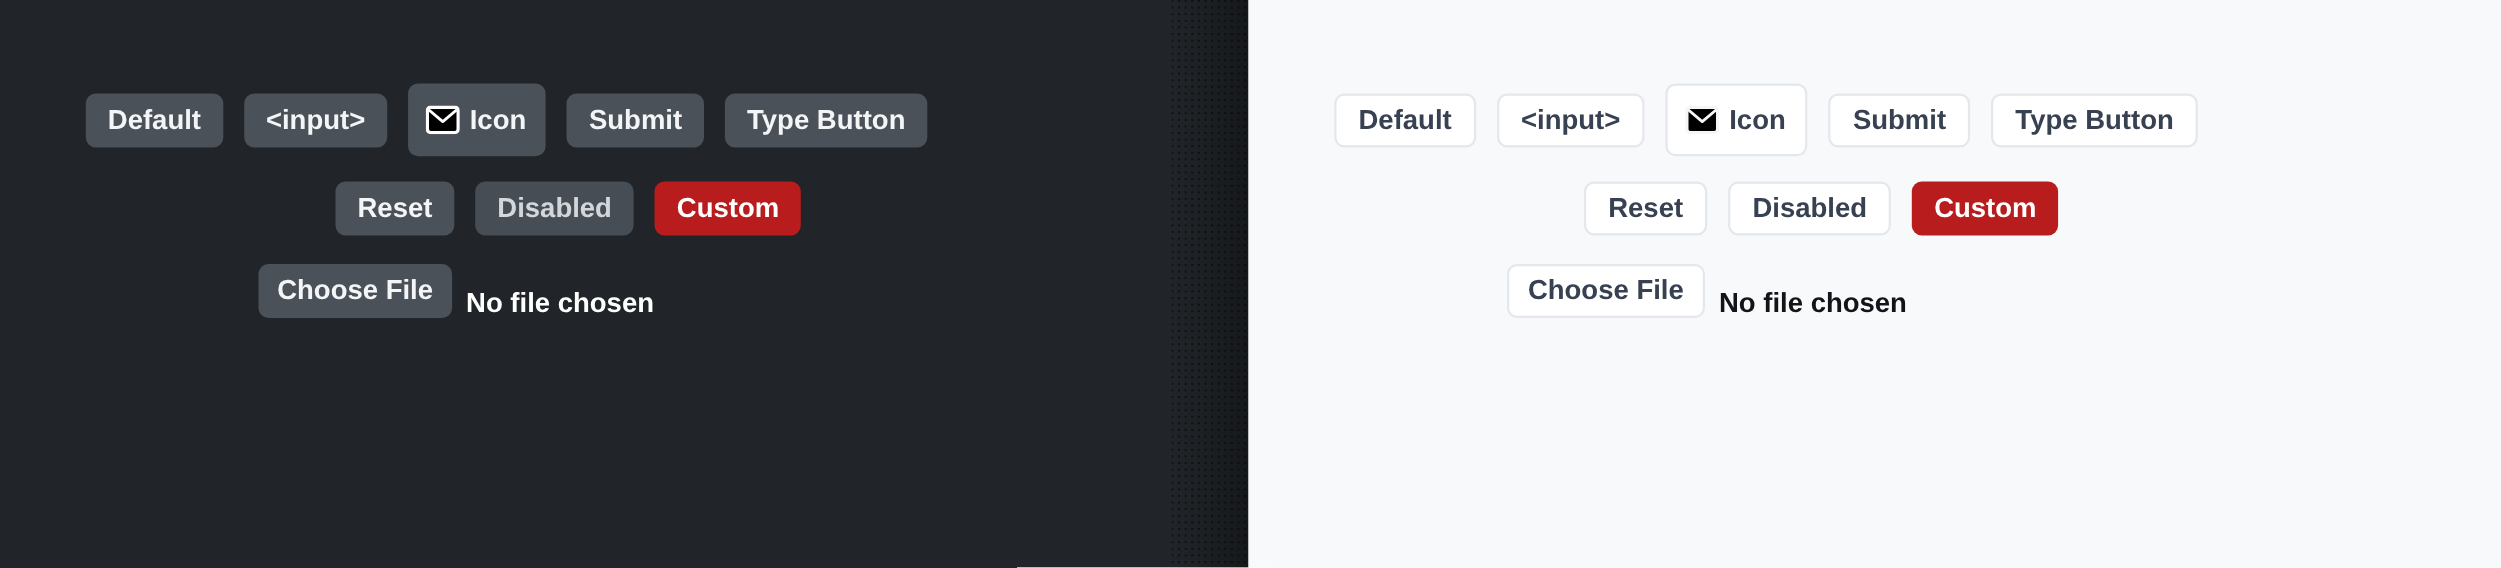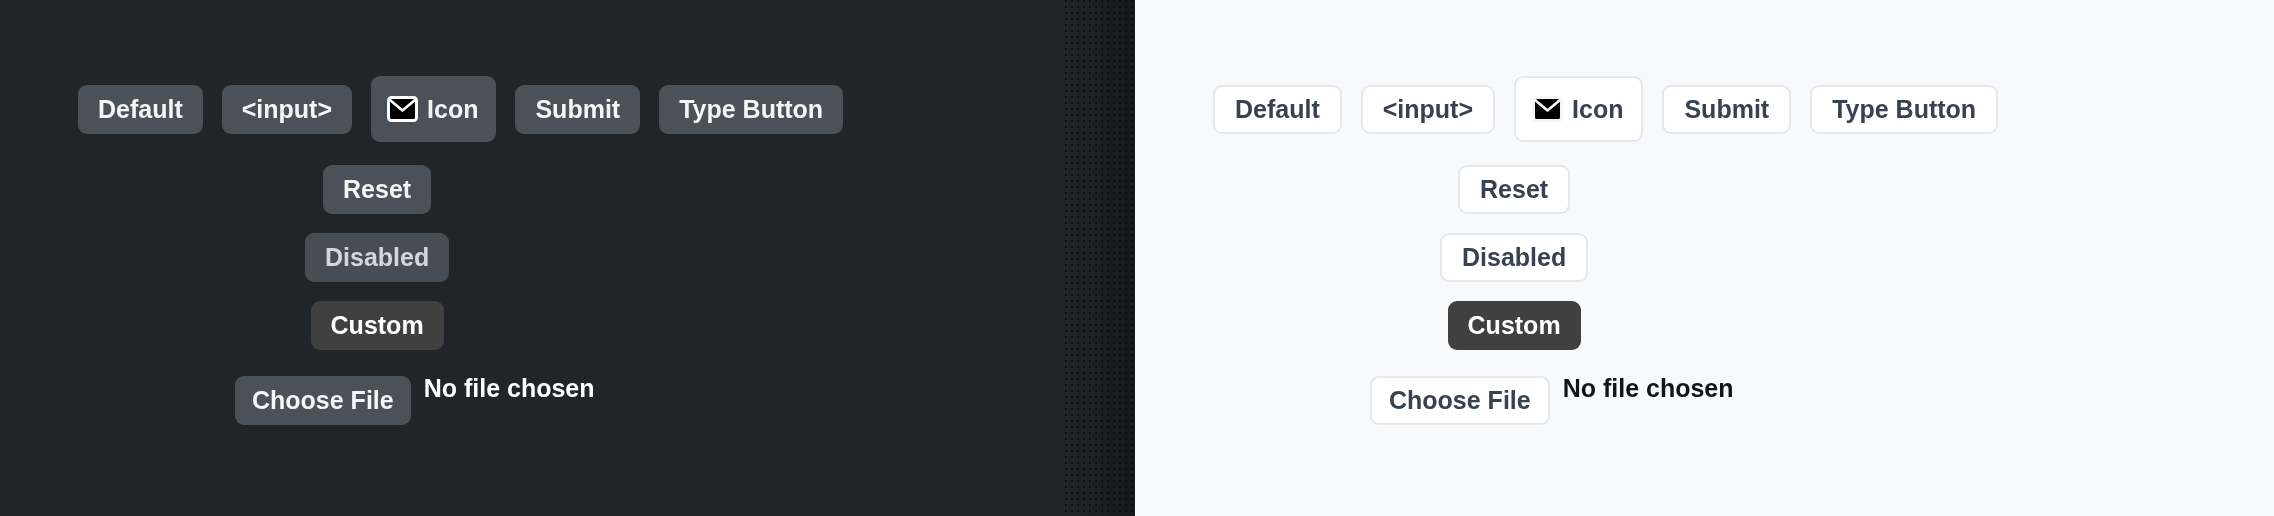--- a/index.html
+++ b/index.html
@@ -49,21 +49,21 @@
     flex-direction: column;
     align-items: flex-start;
   }
 
   .row {
     display: flex;
     align-items: center;
     gap: 19px;
   }
   .row-1 { padding-left: 78px; }
-  .row-2 { padding-left: 305px; margin-top: 23px; flex-direction: column; }
+  .row-2 { padding-left: 305px; margin-top: 23px; }
   .row-3 { padding-left: 235px; margin-top: 26px; }
 
   
   .btn {
     display: inline-flex;
     align-items: center;
     justify-content: center;
     gap: 9px;
     height: 49px;
     padding: 0 20px;
@@ -88,21 +88,21 @@
   .light .btn {
     background: #ffffff;
     color: #374151;
     border: 2px solid #e4e7ec;
   }
   .light .btn.is-disabled { color: #374151; cursor: default; }
 
   
   .btn.accent,
   .light .btn.accent {
-    background: #404040;
+    background: #b91c1c;
     color: #ffffff;
     border: none;
   }
 
   
   .btn.icon-btn { height: 66px; padding: 0 18px 0 16px; text-align: right; }
 
   
   .envelope {
     width: 31px;
@@ -110,21 +110,21 @@
     display: block;
     flex: 0 0 auto;
   }
   .envelope .env-body { fill: #000000; }
   .dark  .envelope .env-stroke { stroke: #ffffff; }
   .light .envelope .env-stroke { stroke: #f5f6f8; }
 
   
   .file-row {
     display: flex;
-    align-items: flex-start;
+    align-items: flex-end;
     gap: 13px;
   }
   .file-btn { padding: 0 17px; }
   .file-status {
     font-size: 25px;
     font-weight: bold;
     line-height: 1;
     white-space: nowrap;
   }
   .dark  .file-status { color: #ffffff; }

